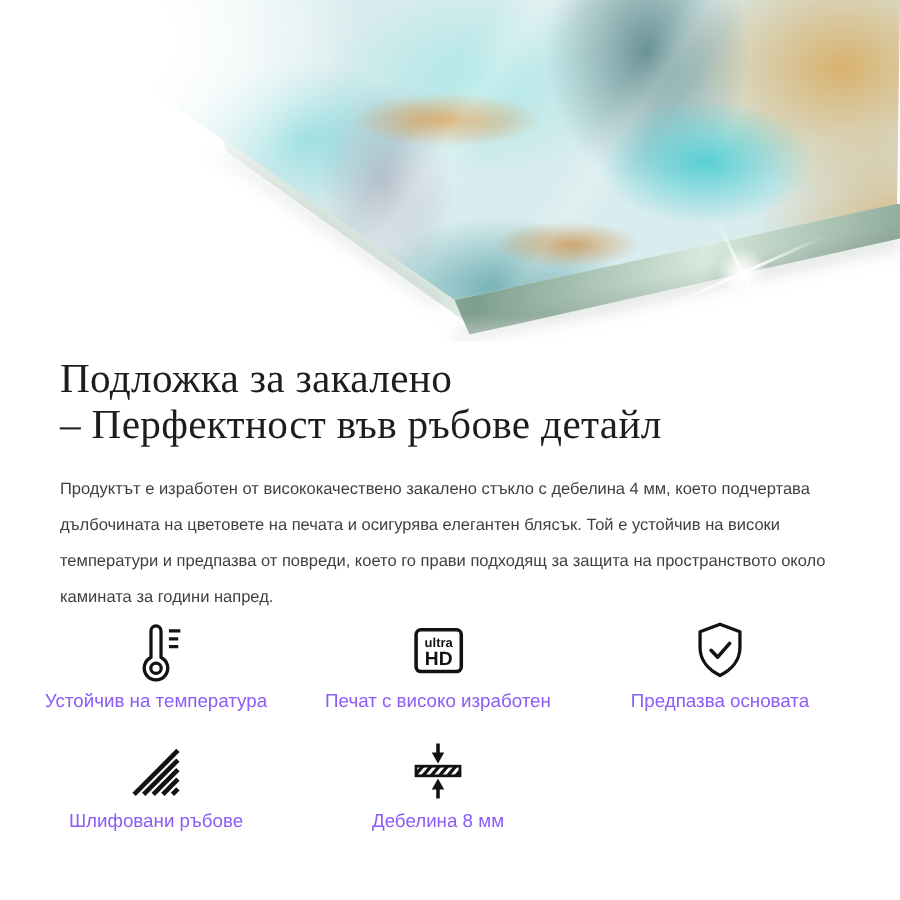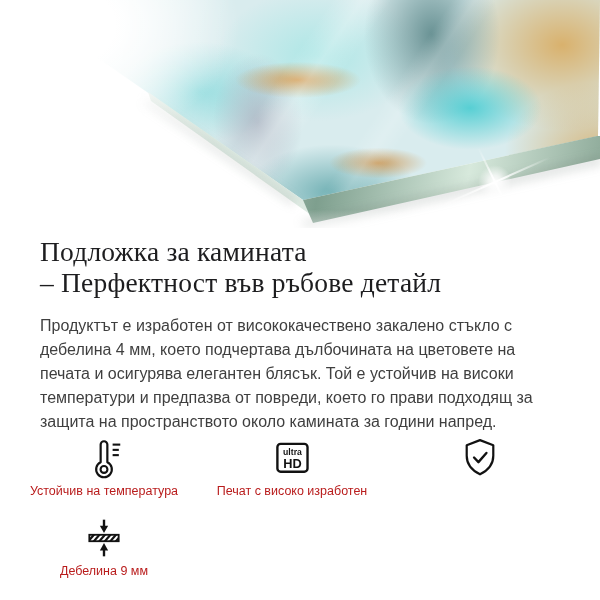--- a/index.html
+++ b/index.html
@@ -62,28 +62,28 @@
   .sparkle .glow{position:absolute;left:-17px;top:-17px;width:34px;height:34px;border-radius:50%;
     background:radial-gradient(circle, rgba(255,255,255,1) 0%, rgba(255,255,255,.75) 28%, rgba(255,255,255,0) 70%);}
   .sparkle .ray1{position:absolute;left:-60px;top:-1px;width:120px;height:2px;transform:rotate(-24deg);
     background:linear-gradient(to right, rgba(255,255,255,0), #fff 48%, #fff 52%, rgba(255,255,255,0));}
   .sparkle .ray2{position:absolute;left:-38px;top:-1px;width:76px;height:2px;transform:rotate(64deg);
     background:linear-gradient(to right, rgba(255,255,255,0), #fff 48%, #fff 52%, rgba(255,255,255,0));}
 
   
   h1{margin:8px 40px 0;font-family:"Liberation Serif",serif;font-weight:400;
      font-size:27.5px;line-height:31px;color:#1d1d1f;letter-spacing:.2px;}
-  .desc{margin:16px 40px 0;width:522px;font-size:16px;line-height:24px;color:#3f3f3f;}
+  .desc{margin:16px 40px 0;width:522px;font-size:11px;line-height:24px;color:#3f3f3f;}
 
   
   .features{margin:2px 0 0 10px;width:564px;}
   .frow{display:grid;grid-template-columns:repeat(3,1fr);margin-bottom:18px;}
   .feature{display:flex;flex-direction:column;align-items:center;}
   .icon-box{height:44px;display:flex;align-items:center;justify-content:center;}
-  .flabel{margin-top:5px;font-size:12.5px;line-height:13px;color:#b91c1c;white-space:nowrap;}
+  .flabel{margin-top:5px;font-size:12.5px;line-height:13px;color:#8b5cf6;white-space:nowrap;}
   svg{display:block;}
   .uhd-small{font:600 9.5px "Liberation Sans",sans-serif;fill:#121212;}
   .uhd-big{font:800 14px "Liberation Sans",sans-serif;fill:#121212;}
 </style>
 </head>
 <body>
 
 <div class="page">
 
   <div class="hero">
@@ -93,21 +93,21 @@
     <div class="shadow-bottom"></div>
     <div class="shadow-left"></div>
     <div class="fade"></div>
     <div class="sparkle">
       <div class="ray1"></div>
         <div class="ray2"></div>
         <div class="glow"></div>
     </div>
   </div>
 
-  <h1><span>Подложка за камината</span><br><span>– Перфектност във ръбове детайл</span></h1>
+  <h1><span>Подложка за закалено</span><br><span>– Перфектност във ръбове детайл</span></h1>
 
   <p class="desc">Продуктът е изработен от висококачествено закалено стъкло с дебелина 4 мм, което подчертава дълбочината на цветовете на печата и осигурява елегантен блясък. Той е устойчив на високи температури и предпазва от повреди, което го прави подходящ за защита на пространството около камината за години напред.</p>
 
   <div class="features">
     <div class="frow">
 
       <div class="feature">
         <div class="icon-box">
           <svg width="46" height="44" viewBox="0 0 48 46" fill="none" stroke="#121212">
             <path d="M20.5 9 a3.5 3.5 0 0 1 7 0 V27.5 a8.2 8.2 0 1 1 -7 0 Z" stroke-width="2.3" stroke-linejoin="round"></path>
@@ -131,26 +131,39 @@
         <div class="flabel">Печат с високо изработен</div>
       </div>
 
       <div class="feature">
         <div class="icon-box">
           <svg width="44" height="44" viewBox="0 0 48 48" fill="none" stroke="#121212">
             <path d="M24 4.5 L38.5 10 V21.5 C38.5 30.5 32.5 37.6 24 41.8 C15.5 37.6 9.5 30.5 9.5 21.5 V10 Z" stroke-width="2.4" stroke-linejoin="round"></path>
             <path d="M17.5 23.5 L22.3 28.5 L31 18.5" stroke-width="2.6" stroke-linecap="round" stroke-linejoin="round"></path>
           </svg>
         </div>
+        <div class="flabel">Предпазва основата</div>
       </div>
     </div>
 
     <div class="frow">
 
 
+      <div class="feature">
+        <div class="icon-box">
+          <svg width="44" height="42" viewBox="0 0 48 46" stroke="#121212" stroke-width="3.4" stroke-linecap="butt">
+            <line x1="8" y1="40" x2="40" y2="8"></line>
+            <line x1="15" y1="40" x2="40" y2="15"></line>
+            <line x1="22" y1="40" x2="40" y2="22"></line>
+            <line x1="29" y1="40" x2="40" y2="29"></line>
+            <line x1="36" y1="40" x2="40" y2="36"></line>
+          </svg>
+        </div>
+        <div class="flabel">Шлифовани ръбове</div>
+      </div>
 
       <div class="feature">
         <div class="icon-box">
           <svg width="44" height="44" viewBox="0 0 48 48" fill="none">
             <defs>
                 <clipPath id="barclip">
                   <rect x="8" y="20.5" width="32" height="7"></rect>
                 </clipPath>
               </defs>
             <g clip-path="url(#barclip)" stroke="#121212" stroke-width="2.4">
@@ -161,17 +174,17 @@
               <line x1="28" y1="31" x2="40" y2="17"></line>
               <line x1="34" y1="31" x2="46" y2="17"></line>
             </g>
             <rect x="8" y="20.5" width="32" height="7" stroke="#121212" stroke-width="2"></rect>
             <line x1="24" y1="4" x2="24" y2="11" stroke="#121212" stroke-width="2.6"></line>
             <polygon points="19.5,10.5 28.5,10.5 24,18.5" fill="#121212"></polygon>
             <line x1="24" y1="44" x2="24" y2="37" stroke="#121212" stroke-width="2.6"></line>
             <polygon points="19.5,37.5 28.5,37.5 24,29.5" fill="#121212"></polygon>
           </svg>
         </div>
-        <div class="flabel">Дебелина 9 мм</div>
+        <div class="flabel">Дебелина 8 мм</div>
       </div>
     </div>
   </div>
 </div>
 
 </body></html>

